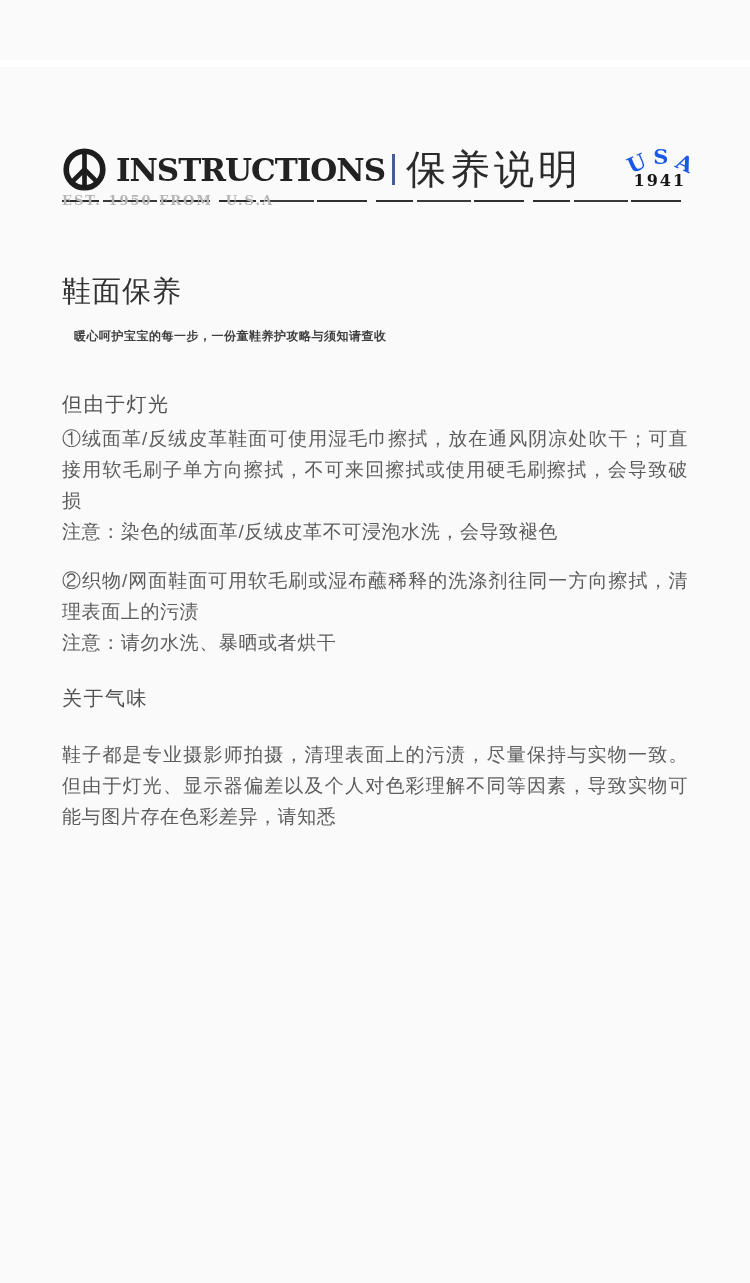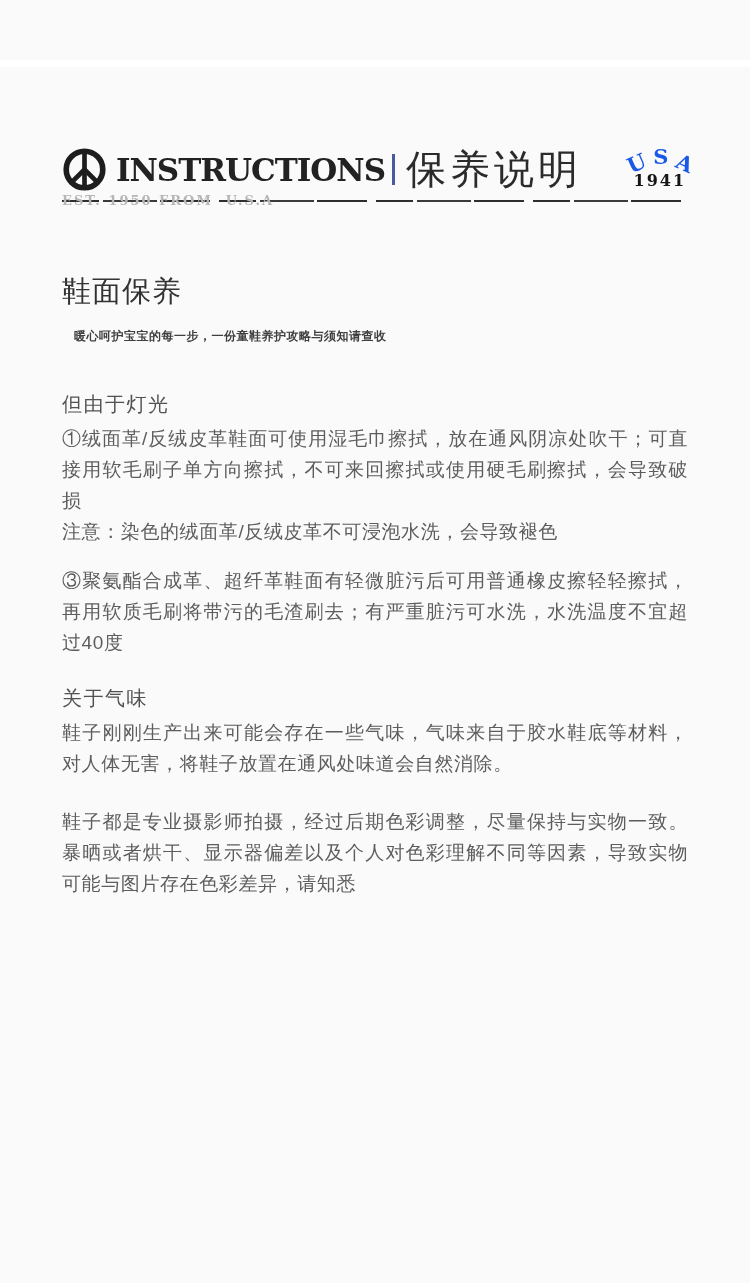--- a/index.html
+++ b/index.html
@@ -176,31 +176,29 @@
     <h1 class="care-heading">鞋面保养</h1>
     <p class="care-subheading">暖心呵护宝宝的每一步，一份童鞋养护攻略与须知请查收</p>
 
     <section class="section">
       <h2 class="section-title">但由于灯光</h2>
       <div class="block">
         <p>①绒面革/反绒皮革鞋面可使用湿毛巾擦拭，放在通风阴凉处吹干；可直接用软毛刷子单方向擦拭，不可来回擦拭或使用硬毛刷擦拭，会导致破损</p>
         <p>注意：染色的绒面革/反绒皮革不可浸泡水洗，会导致褪色</p>
       </div>
       <div class="block">
-        <p>③聚氨酯合成革、超纤革鞋面有轻微脏污后可用普通橡皮擦轻轻擦拭，再用软质毛刷将带污的毛渣刷去；有严重脏污可水洗，水洗温度不宜超过40度</p>
+        <p>②织物/网面鞋面可用软毛刷或湿布蘸稀释的洗涤剂往同一方向擦拭，清理表面上的污渍</p>
+        <p>注意：请勿水洗、暴晒或者烘干</p>
       </div>
     </section>
 
     <section class="section">
       <h2 class="section-title">关于气味</h2>
-      <div class="block">
-        <p>鞋子刚刚生产出来可能会存在一些气味，气味来自于胶水鞋底等材料，对人体无害，将鞋子放置在通风处味道会自然消除。</p>
-      </div>
     </section>
 
     <section class="section">
       <div class="block">
-        <p>鞋子都是专业摄影师拍摄，经过后期色彩调整，尽量保持与实物一致。暴晒或者烘干、显示器偏差以及个人对色彩理解不同等因素，导致实物可能与图片存在色彩差异，请知悉</p>
+        <p>鞋子都是专业摄影师拍摄，清理表面上的污渍，尽量保持与实物一致。但由于灯光、显示器偏差以及个人对色彩理解不同等因素，导致实物可能与图片存在色彩差异，请知悉</p>
       </div>
     </section>
 
   </main>
 </div>
 
 </body></html>

